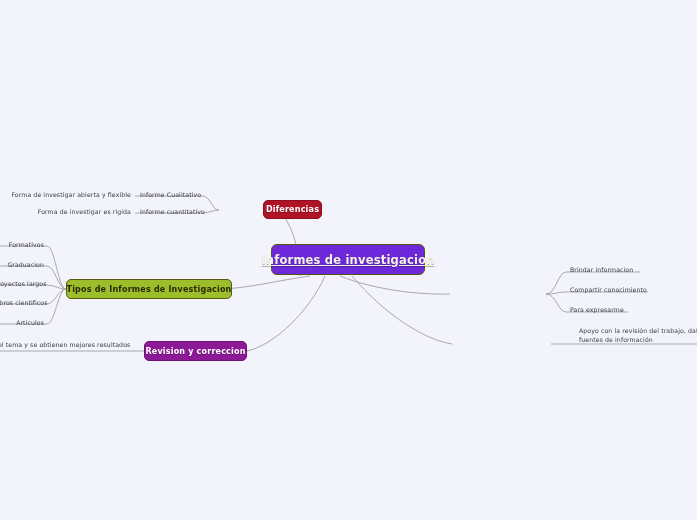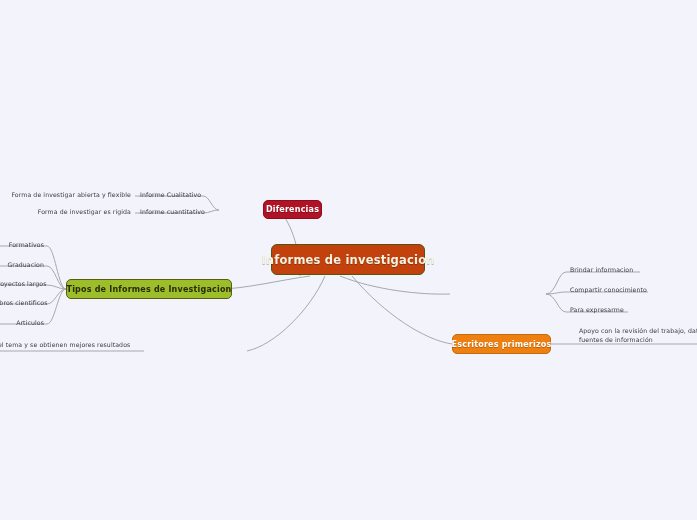--- a/index.html
+++ b/index.html
@@ -38,25 +38,26 @@
     justify-content: center;
     font-weight: bold;
     letter-spacing: .2px;
     text-shadow: 0 1px 0 rgba(0,0,0,.25);
   }
   .node-central {
     left: 271px;
     top: 244px;
     width: 154px;
     height: 31px;
-    background: #c2410c;
+    background: #6d28d9;
     border: 1px solid #55540f;
     color: #f3f3e2;
     font-size: 11.5px;
     border-radius: 6px;
+    text-decoration: underline;
   }
   .node-diferencias {
     left: 219px;
     top: 200px;
     width: 59px;
     height: 19px;
     background: #b01226;
     border: 1px solid #8c0e1e;
     color: #ffffff;
     font-size: 8px;
@@ -168,25 +169,25 @@
   </div>
 
   <div class="node node-diferencias">
     <span>Diferencias</span>
   </div>
 
   <div class="node node-tipos">
     <span>Tipos de Informes de Investigacion</span>
   </div>
 
-
-
-  <div class="node node-escritores">
-    <span>Escritores primerizos</span>
-  </div>
+  <div class="node node-revision">
+    <span>Revision y correccion</span>
+  </div>
+
+
 
   <div class="leaf right" style="left:140px; top:191px;">Informe Cualitativo</div>
   <div class="leaf right" style="left:140px; top:208px;">Informe cuantitativo</div>
   <div class="leaf left" style="left:0px; top:191px; width:131px;">Forma de investigar abierta y flexible</div>
   <div class="leaf left" style="left:0px; top:208px; width:131px;">Forma de investigar es rigida</div>
 
   <div class="leaf left" style="left:-6px; top:241px; width:50px;">Formativos</div>
   <div class="leaf left" style="left:-6px; top:261px; width:50px;">Graduacion</div>
   <div class="leaf left" style="left:-6px; top:280px; width:50px;">Proyectos largos</div>
   <div class="leaf left" style="left:-6px; top:299px; width:50px;">Libros cientificos</div>

